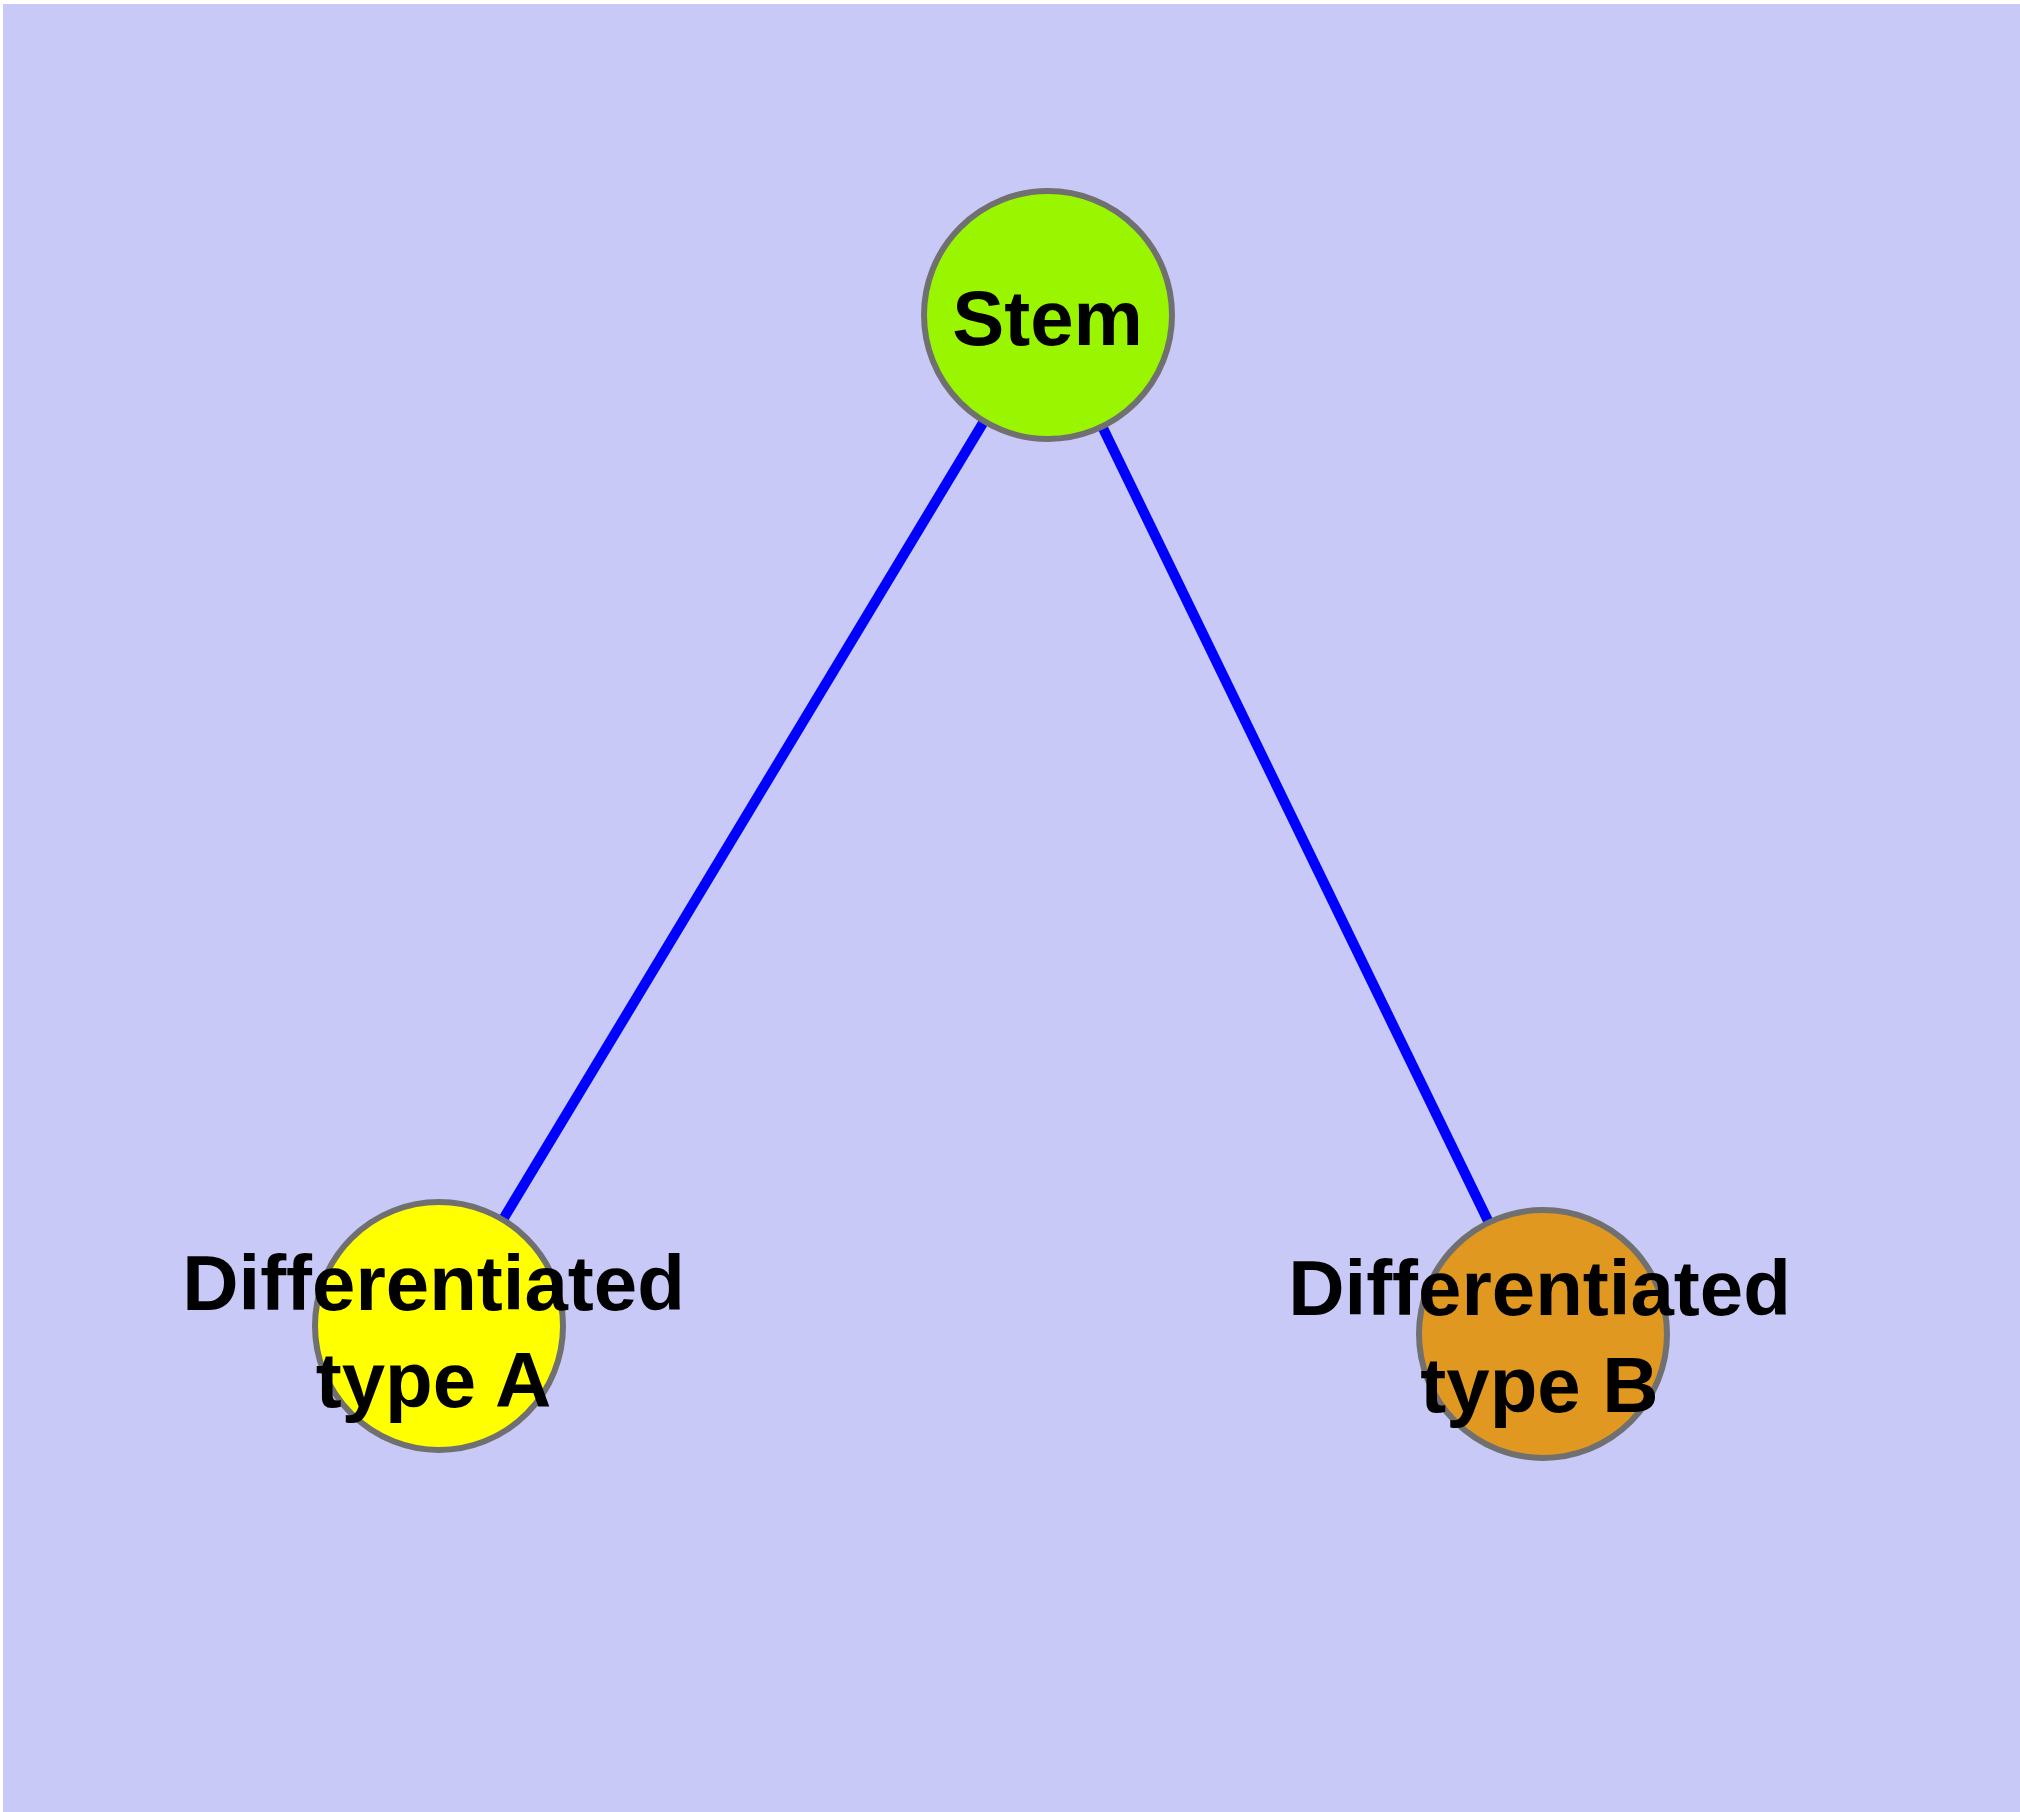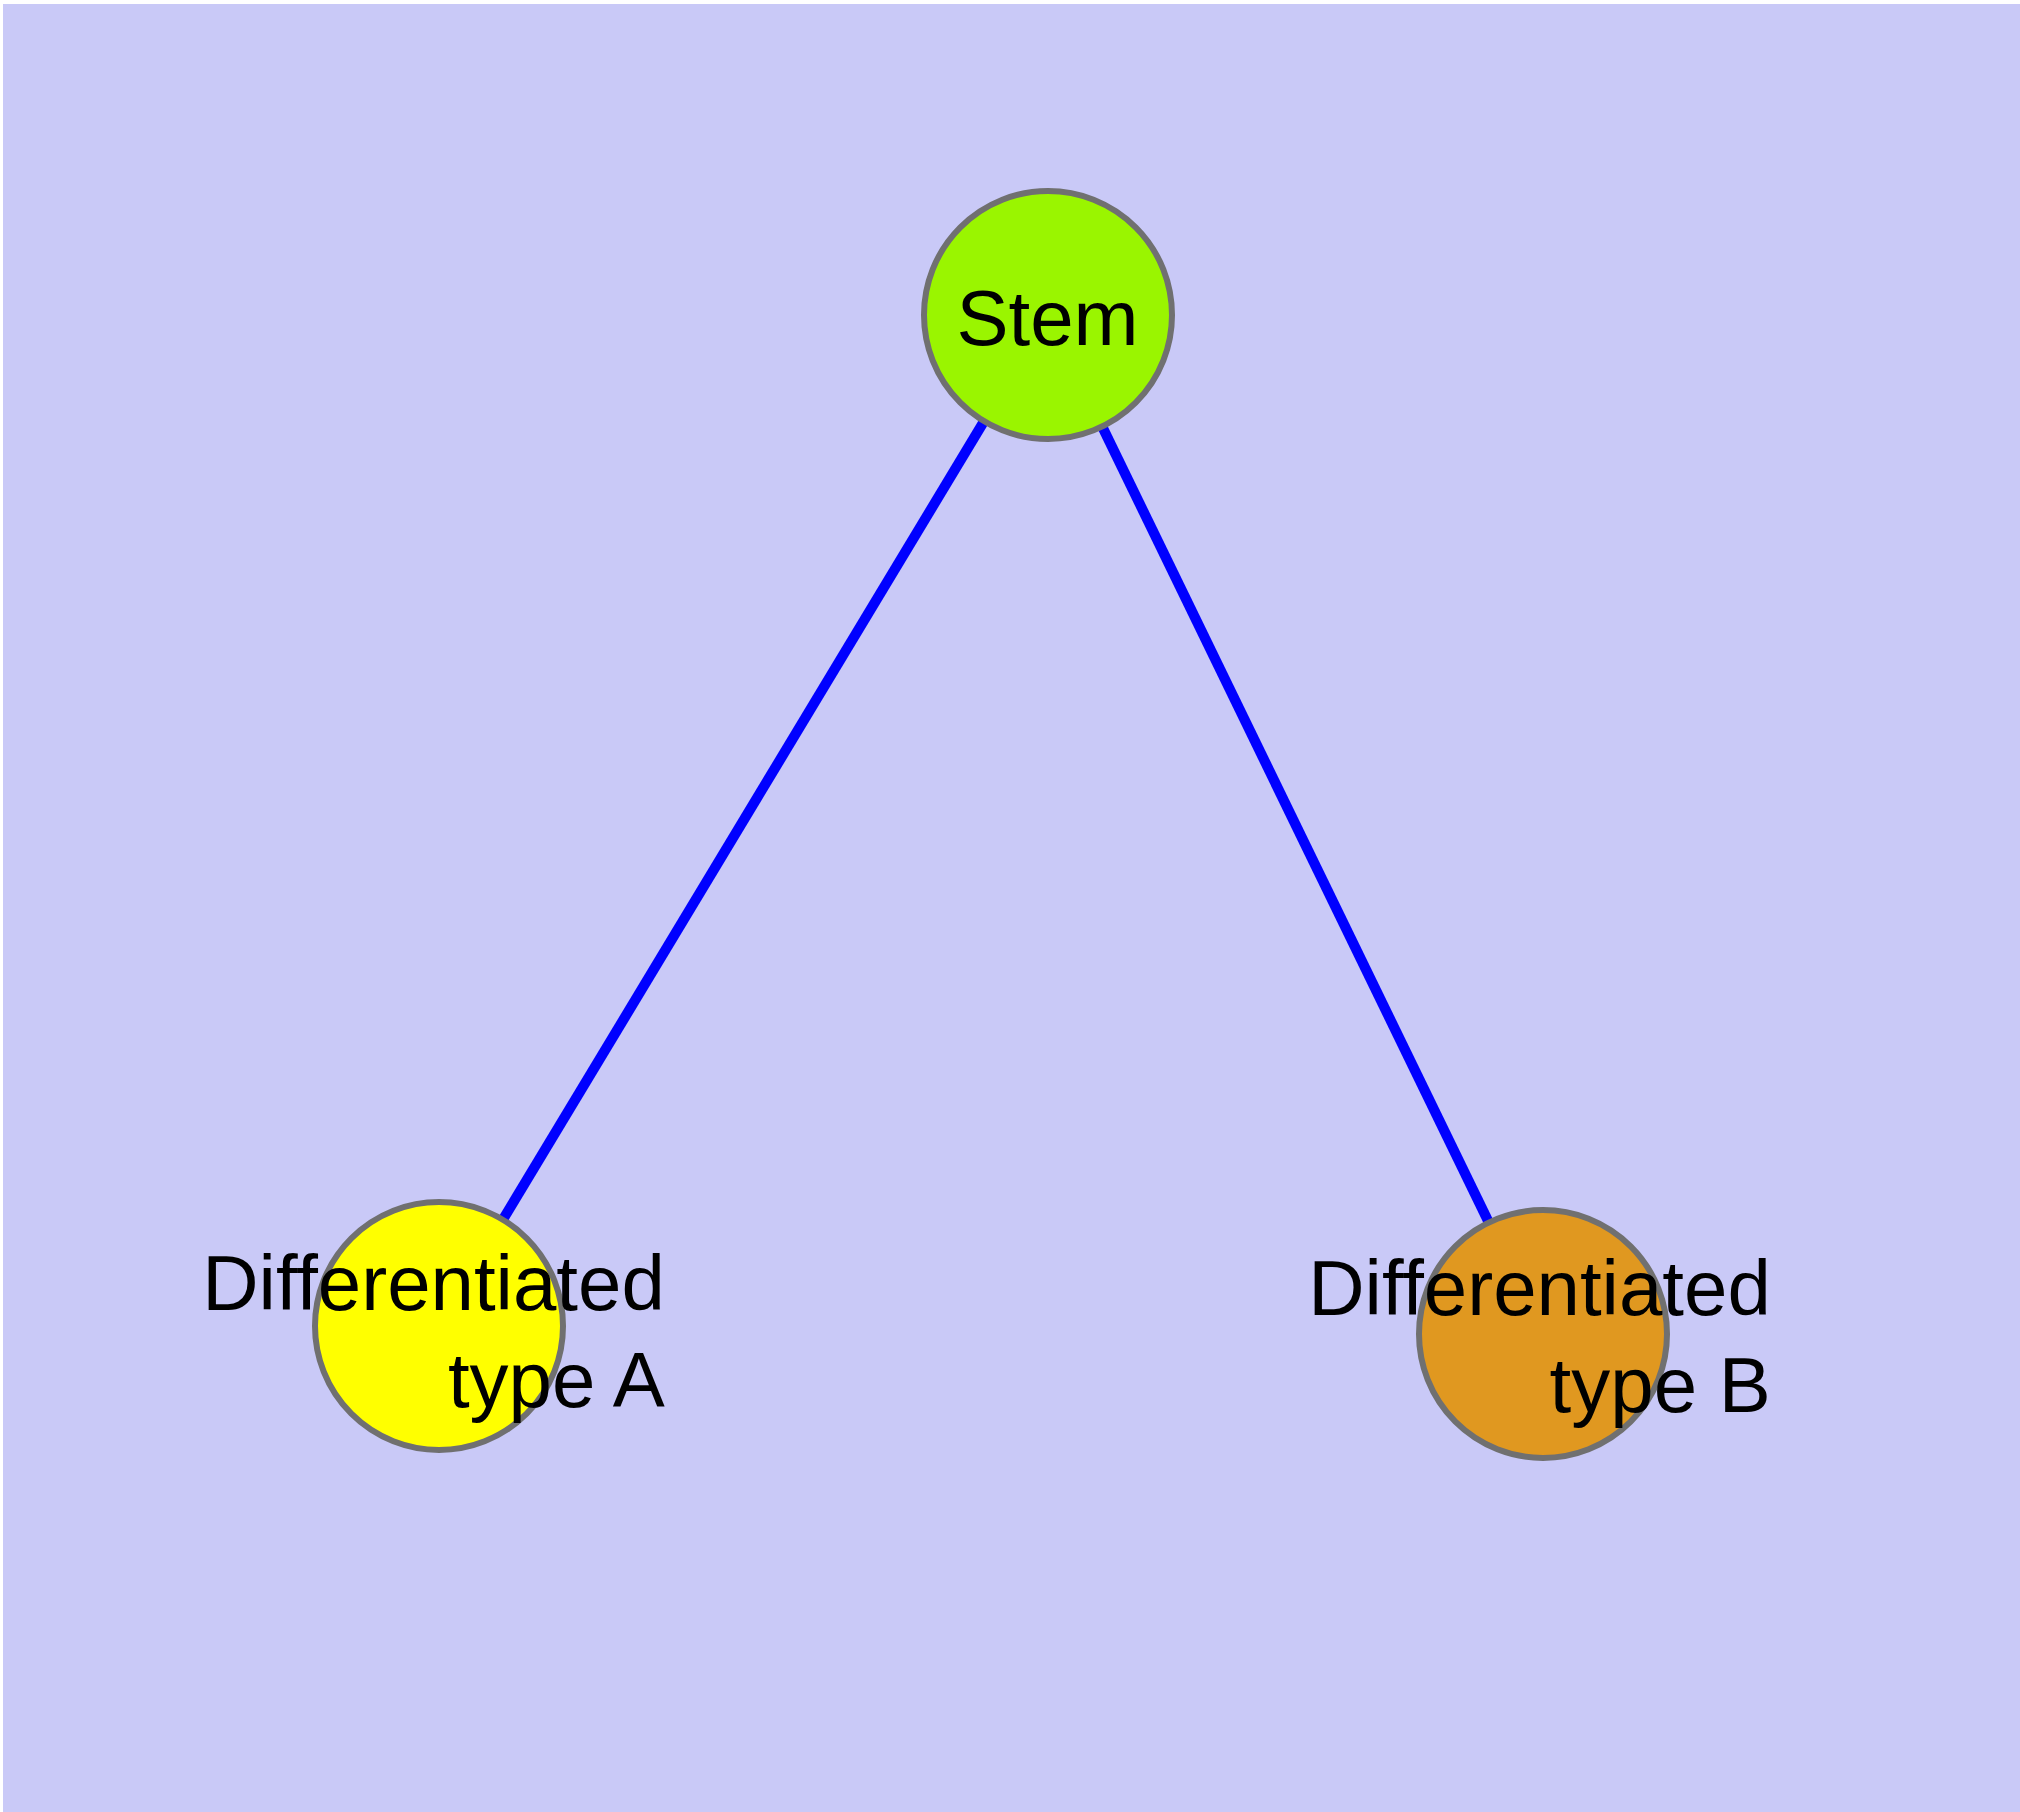--- a/index.html
+++ b/index.html
@@ -36,23 +36,23 @@
     box-sizing: border-box;
     border: 6px solid #707070;
     border-radius: 50%;
   }
   .node-stem { left: 918px; top: 184px; }
   .node-a    { left: 309px;  top: 1195px; }
   .node-b    { left: 1413px; top: 1203px; }
   .label {
     position: absolute;
     transform: translate(-50%, -50%);
-    text-align: right;
+    text-align: center;
     white-space: pre-line;
-    font-weight: normal;
+    font-weight: bold;
     font-size: 78px;
     line-height: 97px;
     color: #000000;
   }
   .label-stem { left: 1045px; top: 314px; }
   .label-a    { left: 431px;  top: 1328px; }
   .label-b    { left: 1537px; top: 1333px; }
 </style>
 </head>
 <body>

